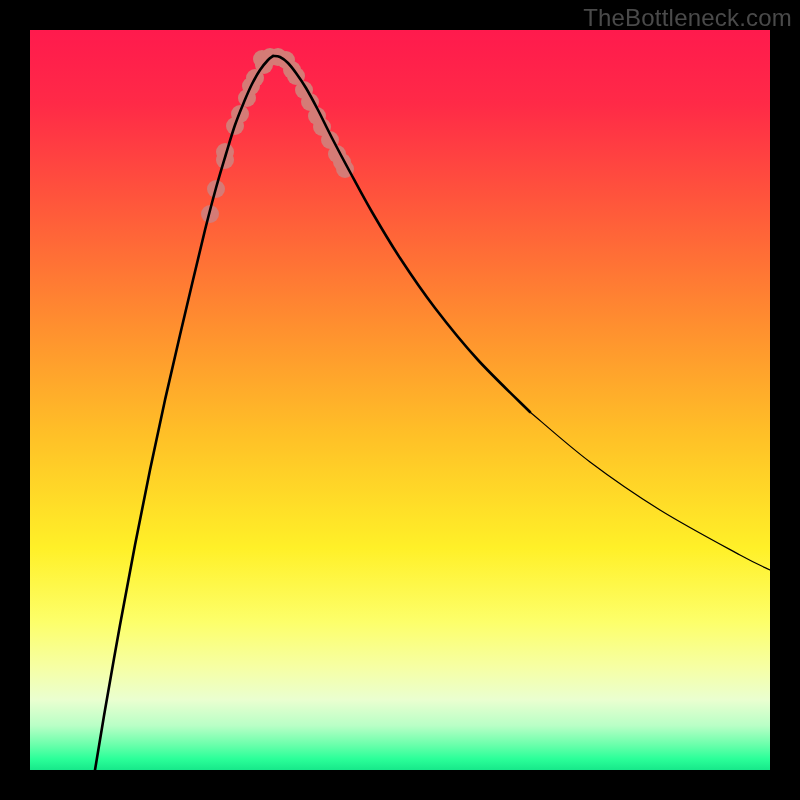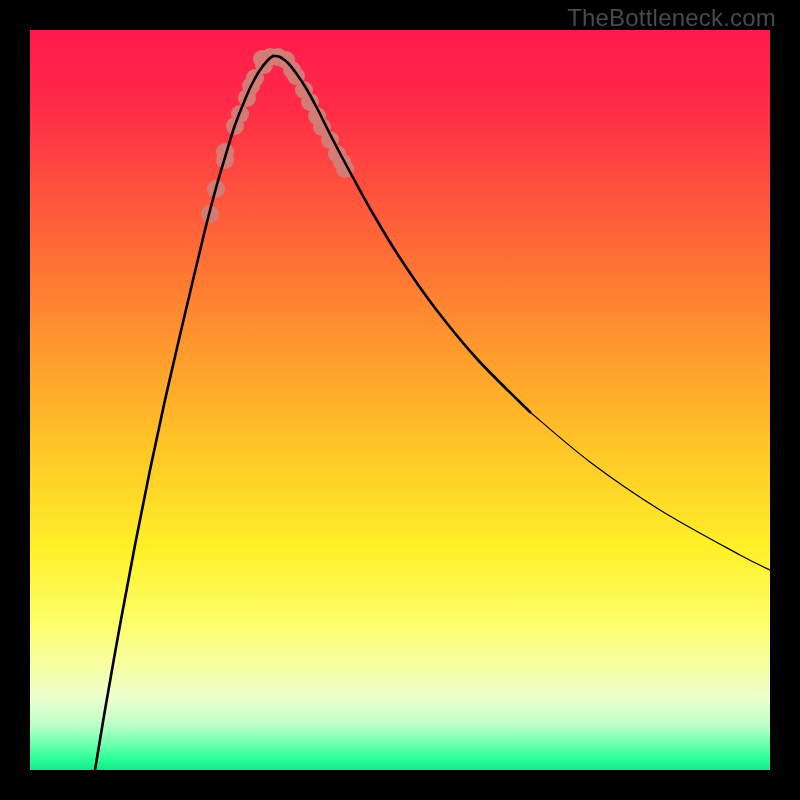--- a/index.html
+++ b/index.html
@@ -24,21 +24,21 @@
     height: 740px;
     overflow: hidden;
   }
   .gradient {
     position: absolute;
     inset: 0;
   }
   .watermark {
     position: absolute;
     top: 4px;
-    right: 24px;
+    right: 8px;
     color: #4a4a4a;
     font-size: 24px;
     font-weight: 400;
     letter-spacing: 0.2px;
     user-select: none;
   }
   svg.curve {
     position: absolute;
     inset: 0;
   }

